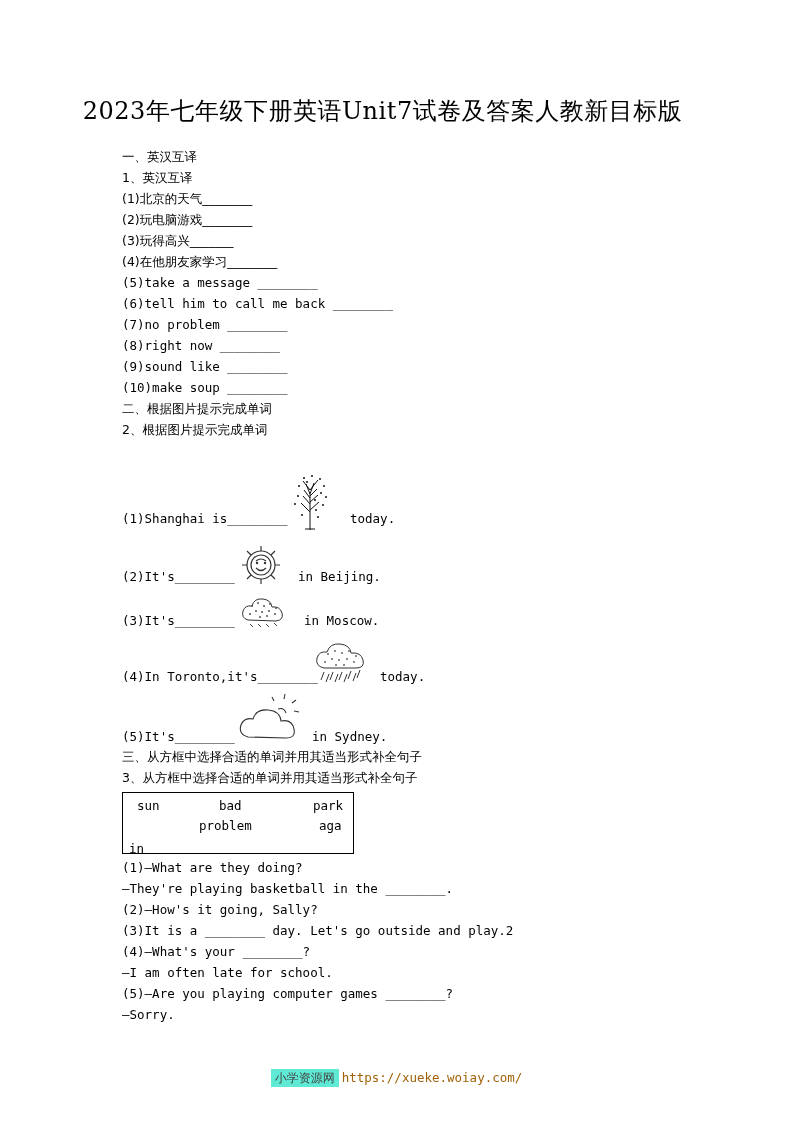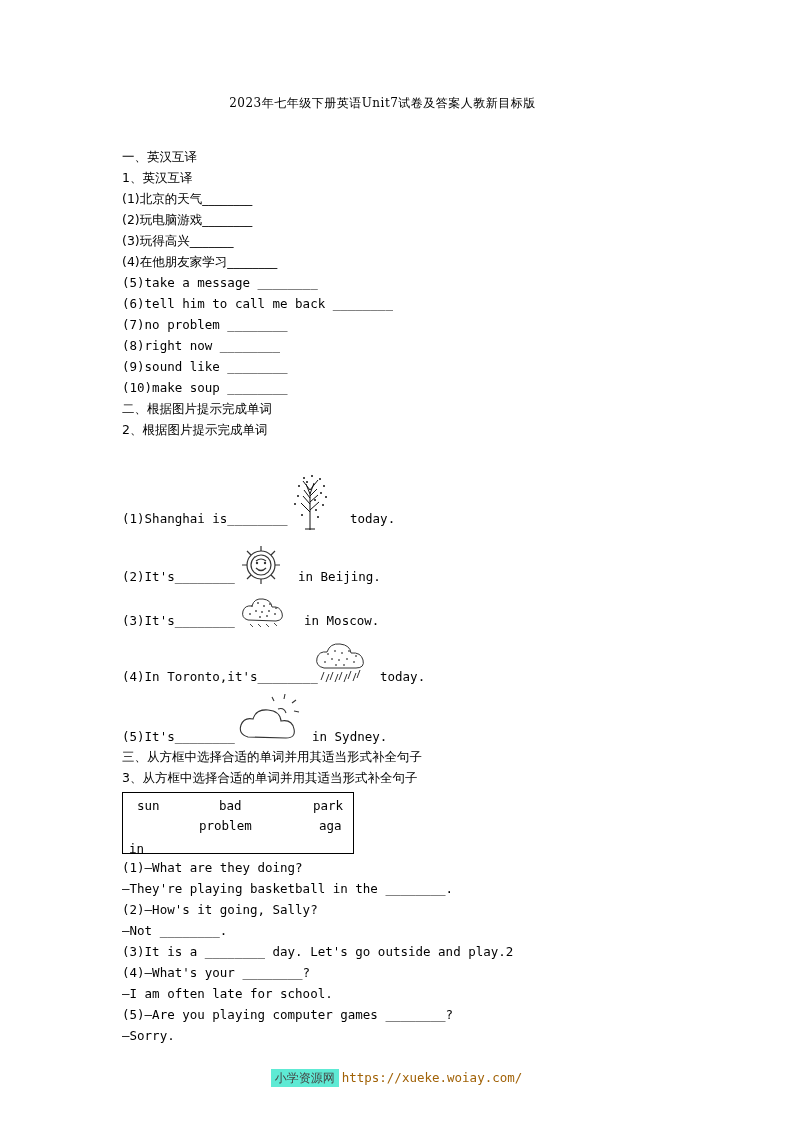--- a/index.html
+++ b/index.html
@@ -21,21 +21,21 @@
     height: 1122px;
     box-sizing: border-box;
   }
   .title {
     position: absolute;
     left: 0;
     top: 95px;
     width: 765px;
     text-align: center;
     font-family: "DejaVu Serif", serif;
-    font-size: 12px;
+    font-size: 24px;
     letter-spacing: 0.5px;
     white-space: nowrap;
   }
   .content {
     position: absolute;
     left: 122px;
     top: 138px;
     width: 560px;
     margin-top: 8px;
   }
@@ -272,21 +272,20 @@
       <span style="left:96px; top:5px;">bad</span>
       <span style="left:190px; top:5px;">park</span>
       <span style="left:76px; top:25px;">problem</span>
       <span style="left:196px; top:25px;">aga</span>
       <span style="left:6px; top:48px;">in</span>
     </div>
 
     <div class="line">(1)—What are they doing?</div>
     <div class="line">—They're playing basketball in the ________.</div>
     <div class="line">(2)—How's it going, Sally?</div>
-    <div class="line">—Not ________.</div>
     <div class="line">(3)It is a ________ day. Let's go outside and play.2</div>
     <div class="line">(4)—What's your ________?</div>
     <div class="line">—I am often late for school.</div>
     <div class="line">(5)—Are you playing computer games ________?</div>
     <div class="line">—Sorry.</div>
 
   </div>
 
   <div class="footer">
     <span class="f1">小学资源网</span><span class="f2">https://xueke.woiay.com/</span>

